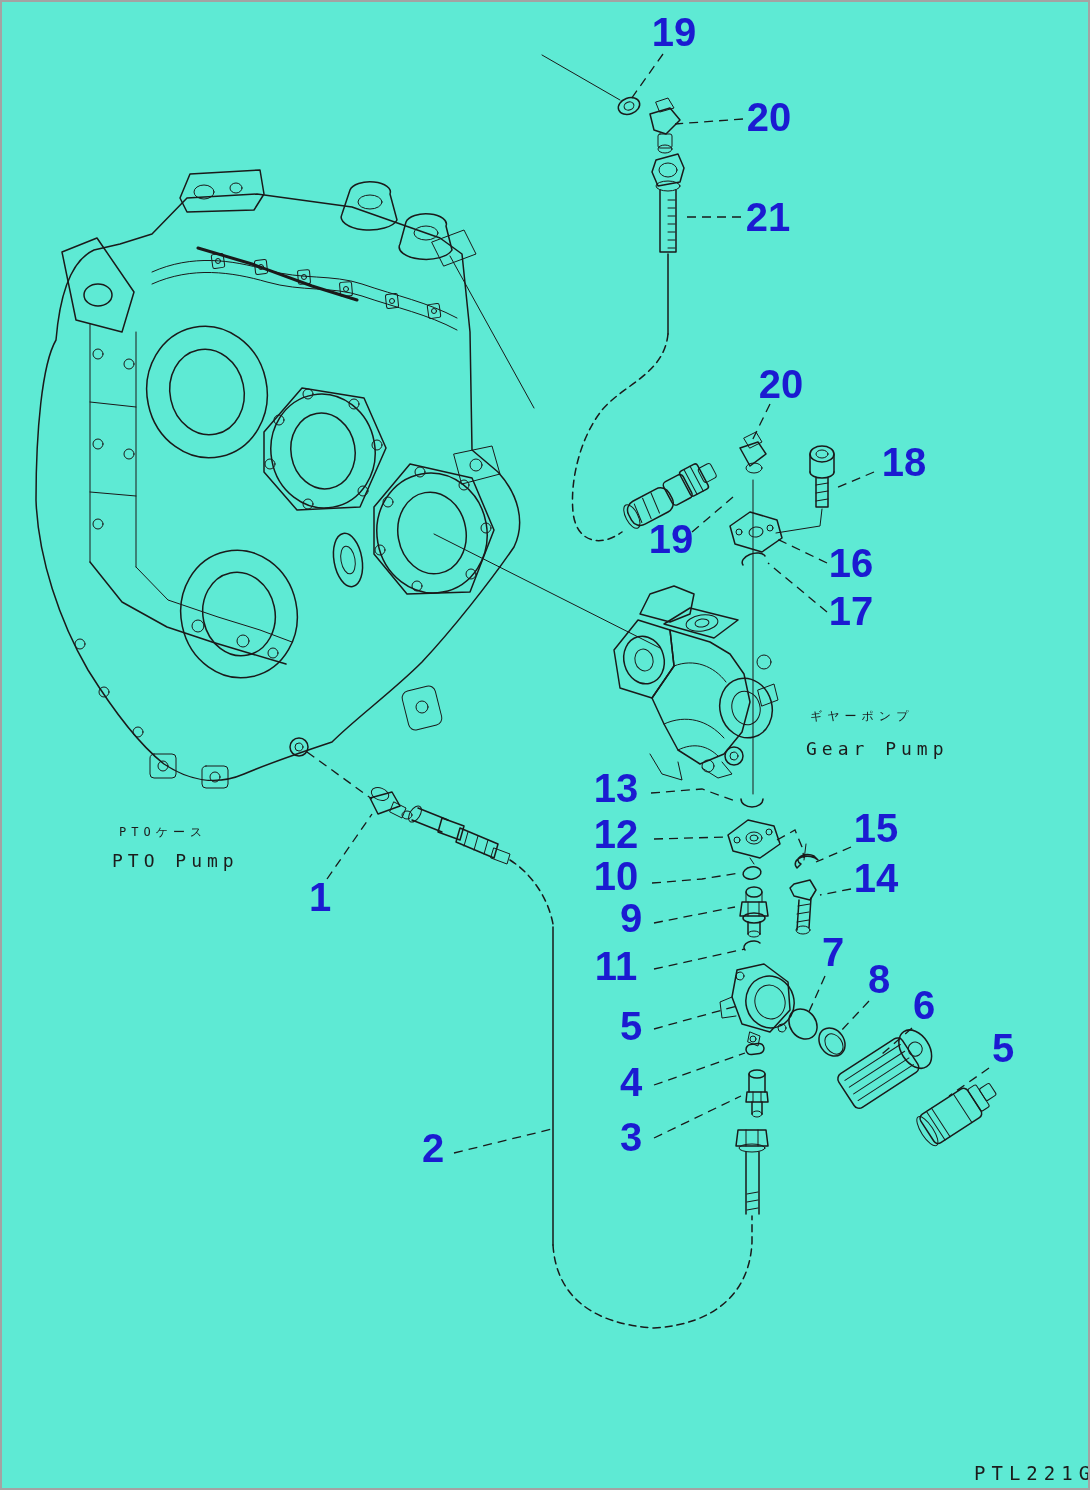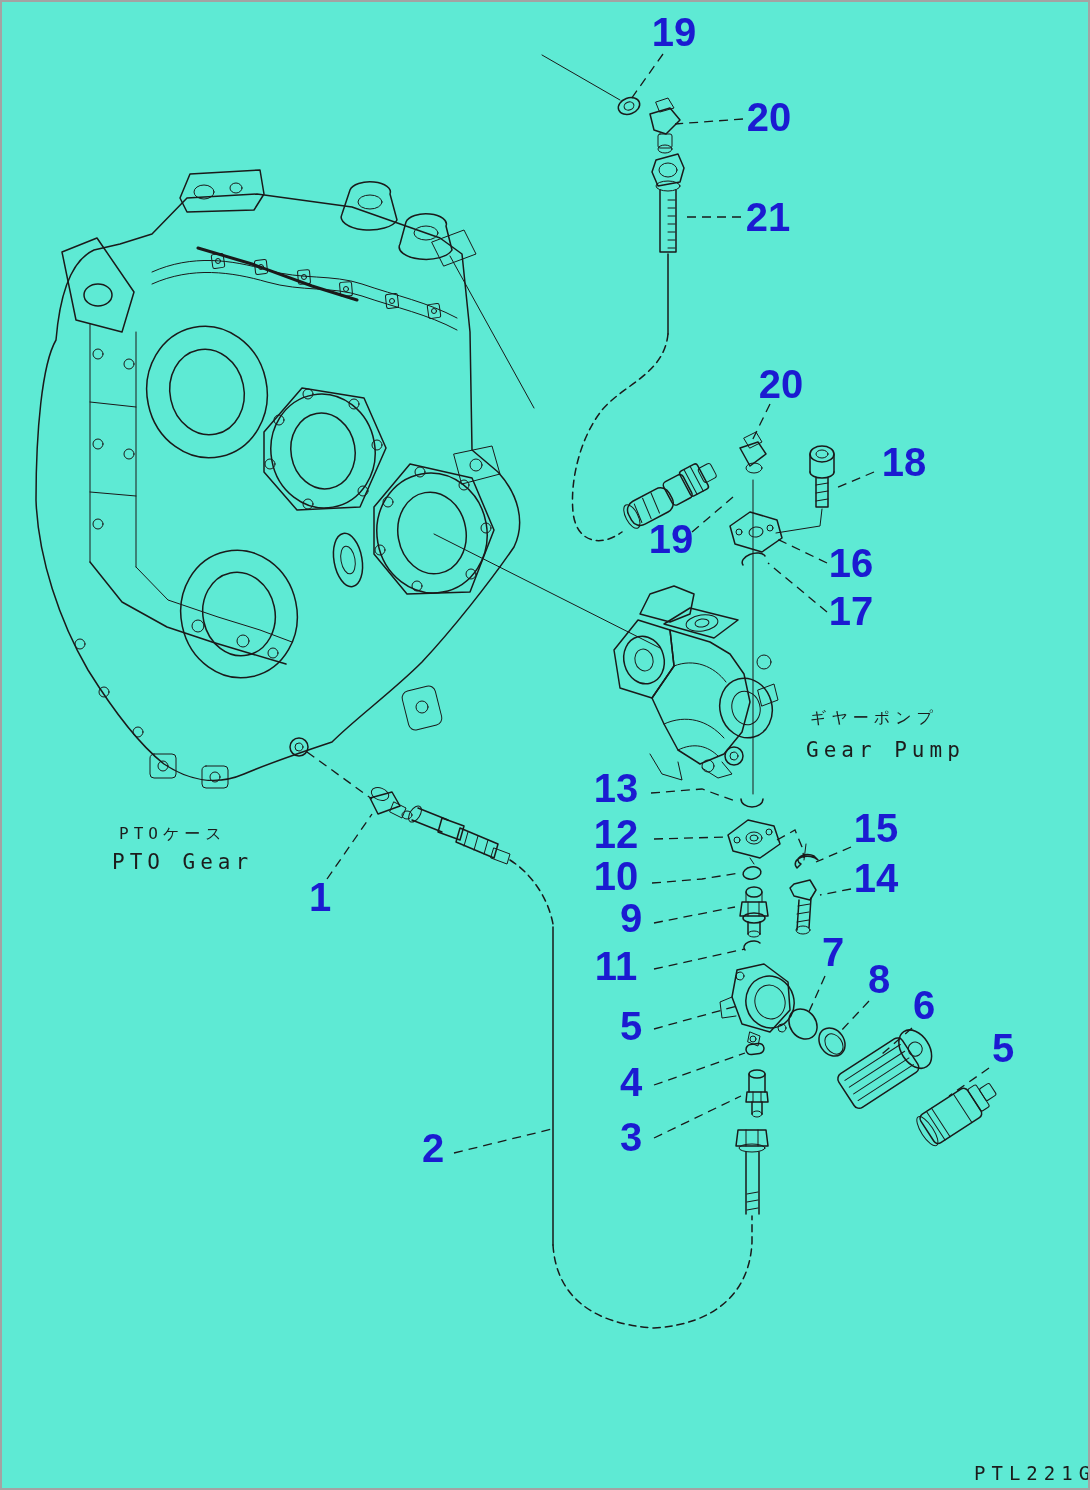--- a/index.html
+++ b/index.html
@@ -13,23 +13,23 @@
   .thin{stroke-width:1;}
   .thick{stroke-width:3;}
   .dash{stroke-dasharray:7 5;}
   .leader{fill:none;stroke:var(--line,#1a1a1a);stroke-width:1.3;stroke-dasharray:9 6;}
   .callout{
     font-family:"Liberation Sans",sans-serif;font-weight:700;font-size:40px;
     fill:var(--callout,#1b1bd1);text-anchor:middle;
   }
   .tech-label{
     position:absolute;font-family:"DejaVu Sans Mono",monospace;
-    font-size:16px;letter-spacing:5px;color:#1c1c1c;white-space:nowrap;
+    font-size:12px;letter-spacing:5px;color:#1c1c1c;white-space:nowrap;
   }
-  .tech-label.small{font-size:21px;text-align:center;}
+  .tech-label.small{font-size:18px;text-align:center;}
   #drawing-code{font-size:19px;letter-spacing:6px;}
 </style>
 </head>
 <body>
 
 <div id="page">
 
   <svg id="diagram" width="1090" height="1490" viewBox="0 0 1090 1490">
 
     <g>
@@ -396,19 +396,19 @@
         <text x="874" y="840" class="callout">15</text>
         <text x="874" y="890" class="callout">14</text>
         <text x="831" y="964" class="callout">7</text>
         <text x="877" y="991" class="callout">8</text>
         <text x="922" y="1017" class="callout">6</text>
         <text x="1001" y="1060" class="callout">5</text>
       </g>
   </svg>
 
   <div class="tech-label" style="left:117px;top:822px;">PTOケース</div>
-  <div class="tech-label small" style="left:110px;top:848px;">PTO Gear</div>
+  <div class="tech-label small" style="left:110px;top:848px;">PTO Pump</div>
 
   <div class="tech-label" style="left:808px;top:706px;">ギヤーポンプ</div>
   <div class="tech-label small" style="left:804px;top:736px;">Gear Pump</div>
 
   <div class="tech-label" id="drawing-code" style="left:972px;top:1460px;">PTL221G</div>
 </div>
 
 </body></html>

